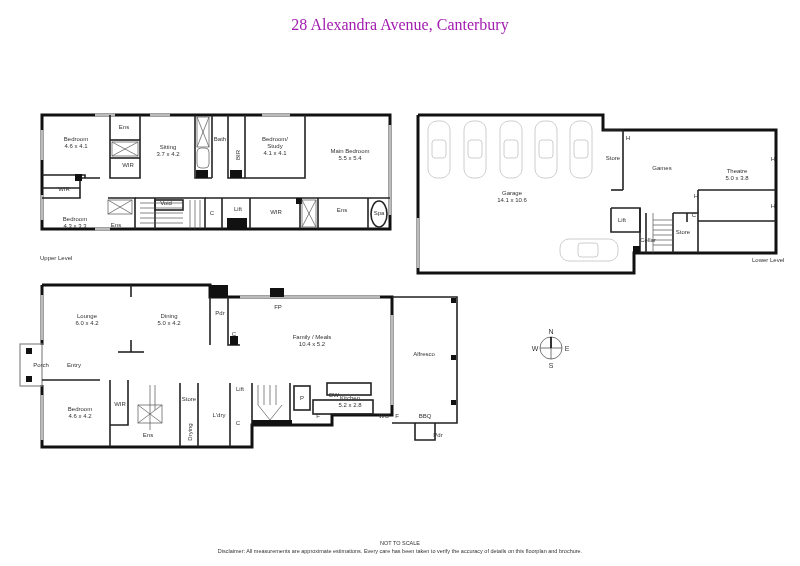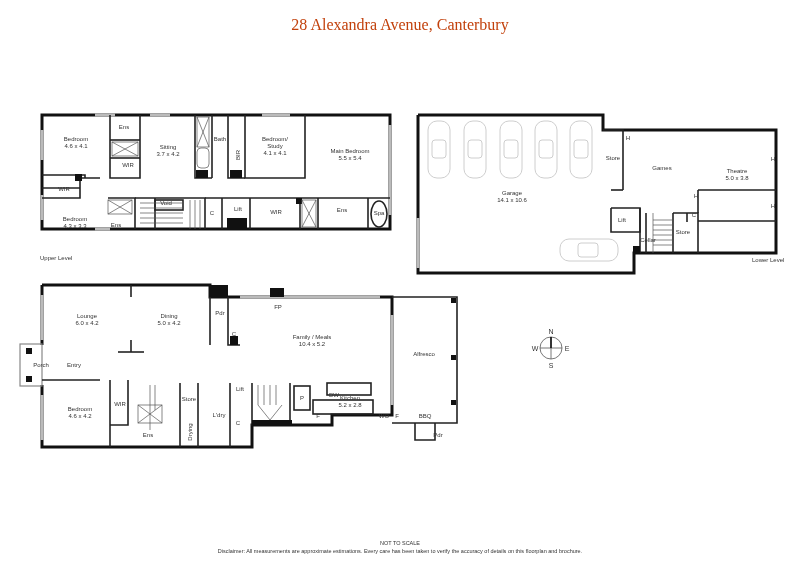--- a/index.html
+++ b/index.html
@@ -1,17 +1,17 @@
 <!DOCTYPE html>
 <html><head>
 <meta charset="utf-8">
 <style>
   html,body{margin:0;padding:0;background:#fff;}
   body{width:800px;height:566px;position:relative;overflow:hidden;font-family:"Liberation Sans",sans-serif;color:#222;}
-  .title{position:absolute;top:16px;left:0;width:800px;text-align:center;font-family:"Liberation Serif",serif;font-size:16px;color:#c2410c;}
+  .title{position:absolute;top:16px;left:0;width:800px;text-align:center;font-family:"Liberation Serif",serif;font-size:16px;color:#a21caf;}
   svg{position:absolute;left:0;top:0;}
   .wall{fill:none;stroke:#111;stroke-width:3;}
   .iwall{fill:none;stroke:#222;stroke-width:1.6;}
   .thin{fill:none;stroke:#555;stroke-width:0.7;}
   .win{stroke:#bbb;stroke-width:3;}
   .solid{fill:#111;}
   .car{fill:none;stroke:#c8c8c8;stroke-width:0.9;}
   .lbl{font-family:"Liberation Sans",sans-serif;font-size:6px;fill:#333;text-anchor:middle;}
   .lvl{font-family:"Liberation Sans",sans-serif;font-size:6px;fill:#333;}
   .compass{font-family:"Liberation Sans",sans-serif;font-size:7px;fill:#333;text-anchor:middle;}

